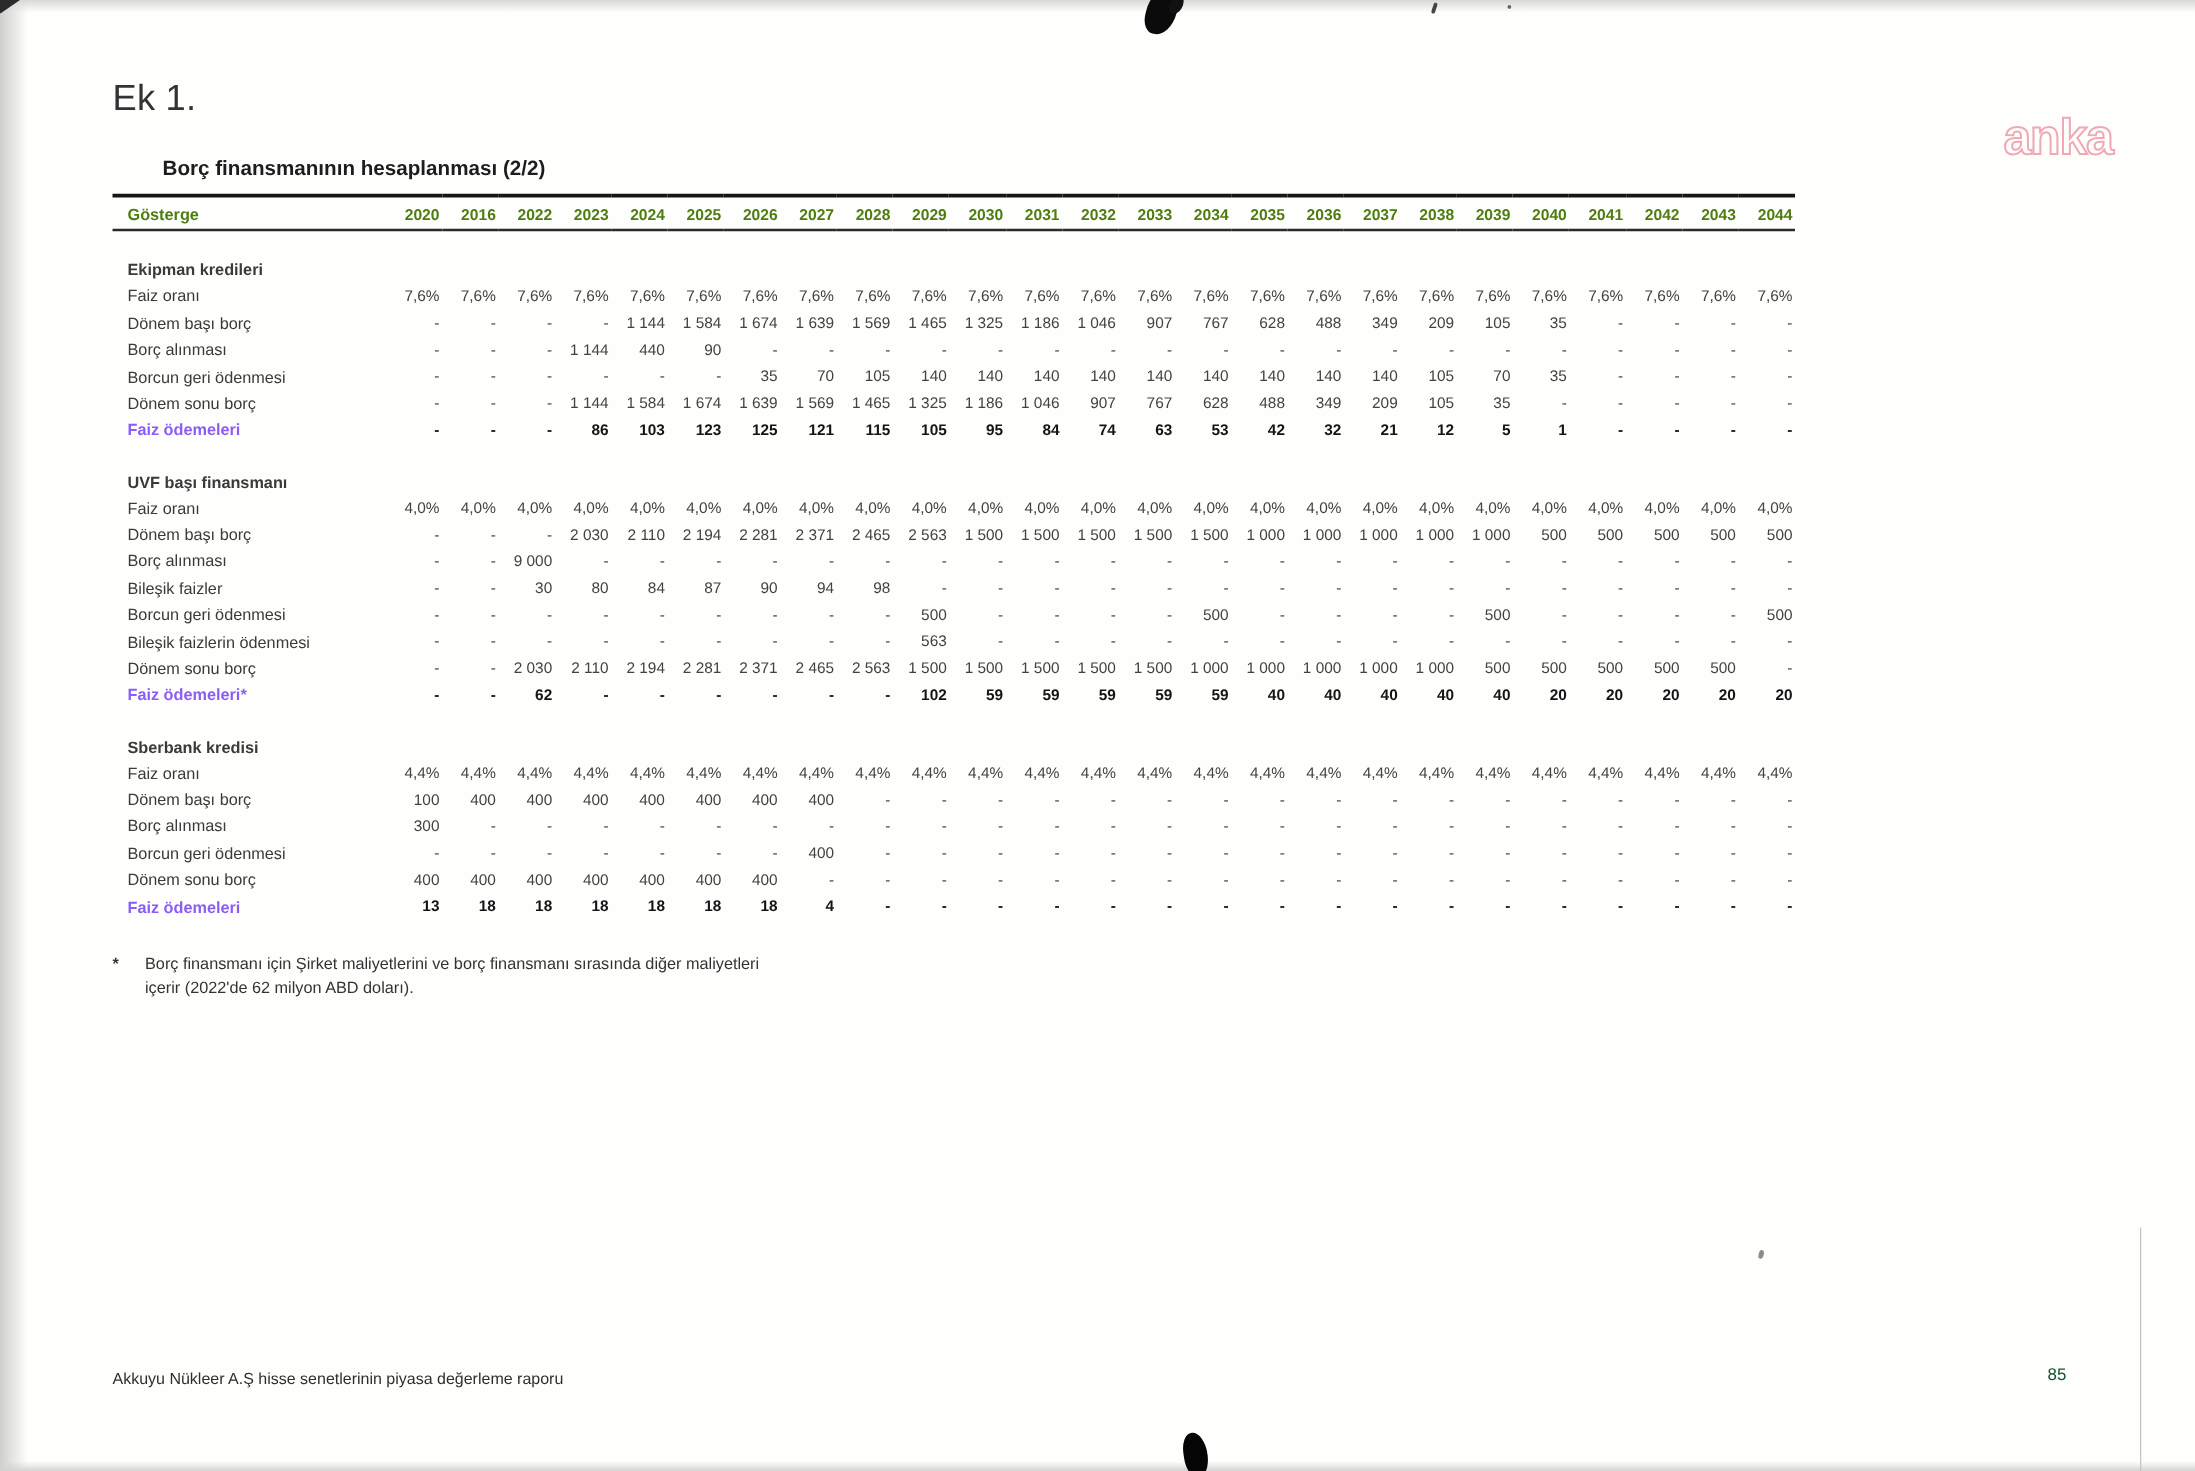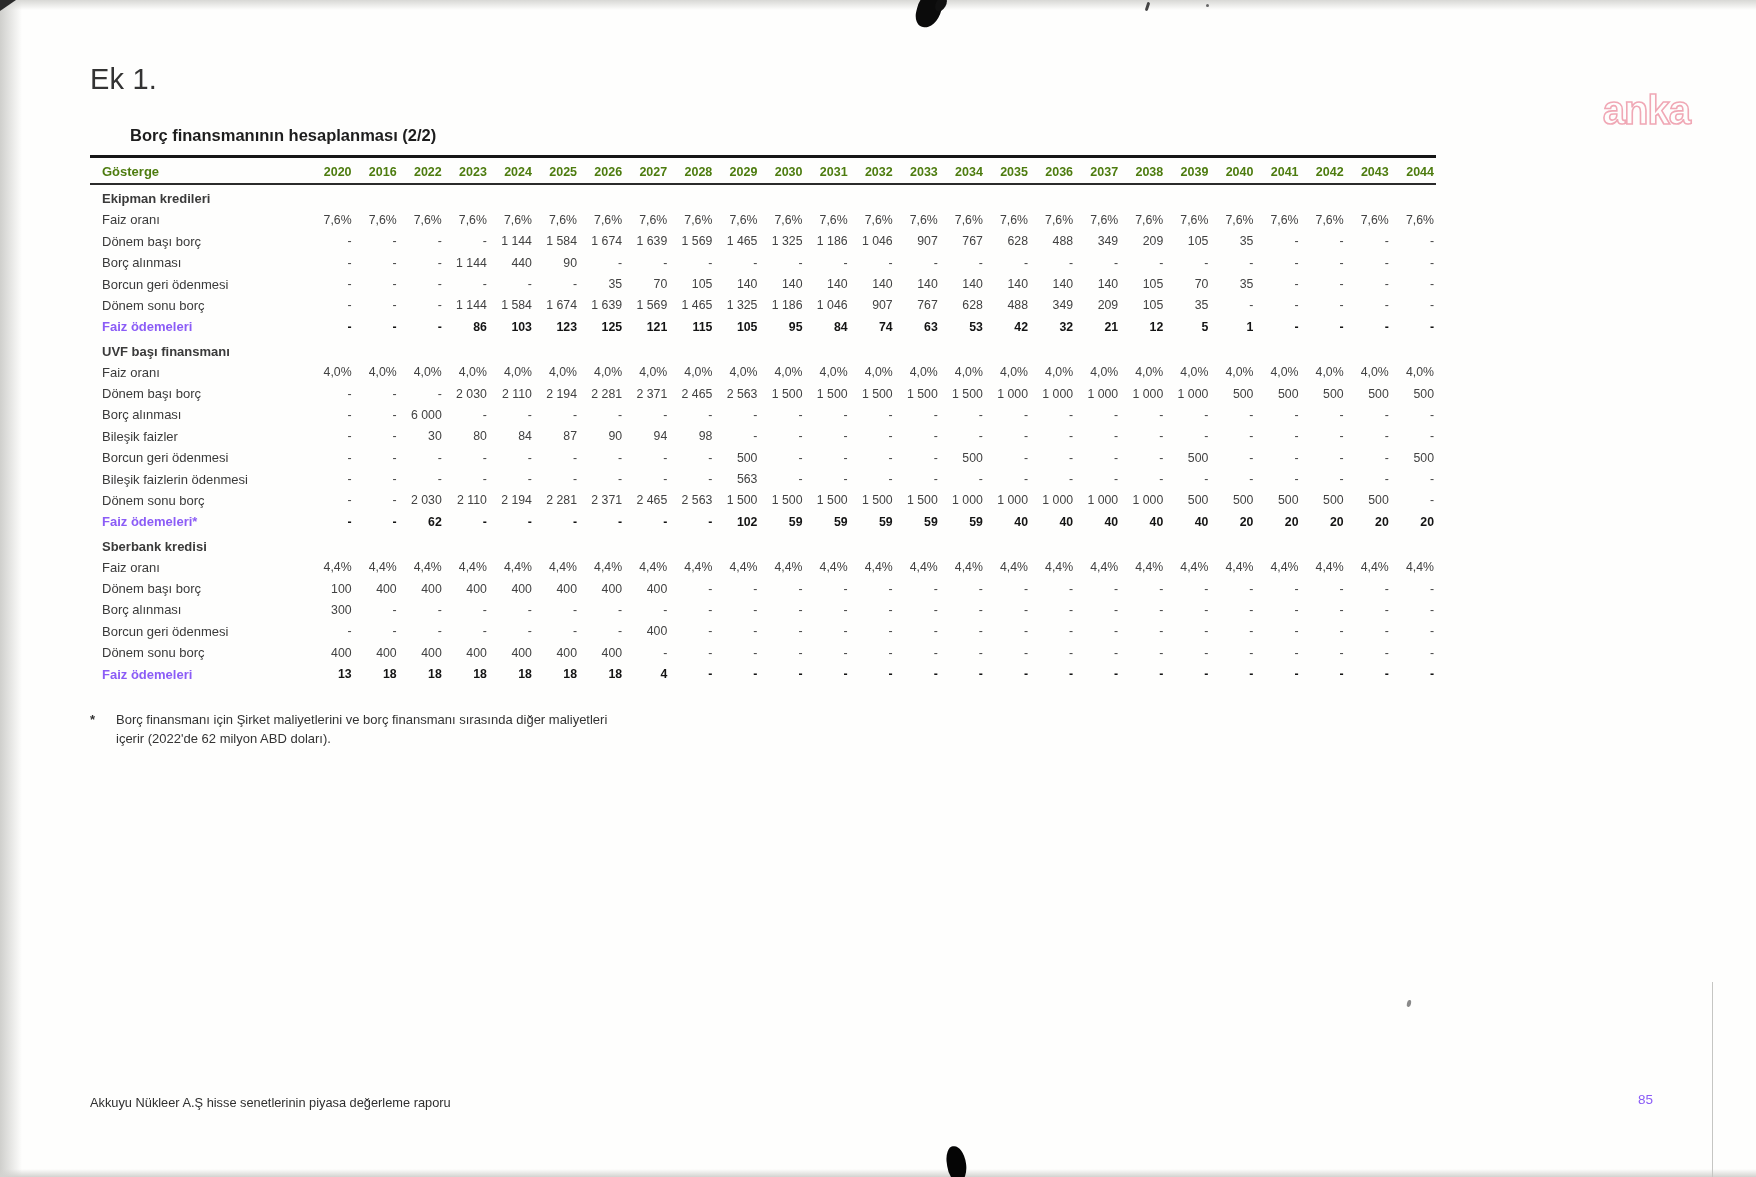--- a/index.html
+++ b/index.html
@@ -37,30 +37,30 @@
   table.fin th{
     font-size:12.5px;font-weight:bold;color:#4d7c0f;
     padding:6px 2px 4px 2px;text-align:right;white-space:nowrap;
   }
   table.fin th.lbl{text-align:left;padding-left:12px;font-size:13px;}
   table.fin td{
     font-size:12.3px;color:#424242;padding:3.2px 2px;text-align:right;
     white-space:nowrap;overflow:hidden;
   }
   table.fin td.lbl{text-align:left;padding-left:12px;font-size:13px;color:#3a3a3a;}
-  tr.section td{font-weight:bold;color:#151515;font-size:13px;padding-top:6px;padding-bottom:3px;}
+  tr.section td{font-weight:bold;color:#151515;font-size:13px;padding-top:23px;padding-bottom:3px;}
   tr.boldrow td{font-weight:bold;color:#141414;}
   tr.boldrow td.lbl{font-weight:bold;color:#8b5cf6;}
   td.fade1{color:#5c5c5c;}
   td.fade2{color:#7f7f7f;}
 
   .footnote{margin-top:26px;display:flex;font-size:13px;color:#333;line-height:1.45;}
   .footnote .star{width:26px;font-weight:bold;}
   .footer-line{position:absolute;left:90px;top:1095px;font-size:12.8px;color:#2f2f2f;}
-  .page-number{position:absolute;left:1638px;top:1092px;font-size:13.5px;color:#8b5cf6;}
+  .page-number{position:absolute;left:1638px;top:1092px;font-size:13.5px;color:#14532d;}
 
   
   .blob-top{position:absolute;left:917px;top:-8px;width:24px;height:36px;background:#0b0b0b;
     border-radius:55% 45% 60% 40%;transform:rotate(14deg);}
   .blob-top-tail{position:absolute;left:936px;top:-4px;width:10px;height:16px;background:#111;
     border-radius:0 60% 60% 60%;transform:rotate(30deg);}
   .blob-bottom{position:absolute;left:947px;top:1146px;width:19px;height:36px;background:#050505;
     border-radius:45% 55% 50% 50%;transform:rotate(-8deg);}
   .corner-tl{position:absolute;left:0;top:0;width:16px;height:11px;background:#2a2a2a;
     clip-path:polygon(0 0,100% 0,0 100%);}
@@ -383,21 +383,21 @@
           <td class="fade2">500</td>
           <td class="fade2">500</td>
           <td class="fade2">500</td>
           <td class="fade2">500</td>
           <td class="fade2">500</td>
         </tr>
         <tr>
           <td class="lbl">Borç alınması</td>
           <td>-</td>
           <td>-</td>
-          <td>6 000</td>
+          <td>9 000</td>
           <td>-</td>
           <td>-</td>
           <td>-</td>
           <td>-</td>
           <td>-</td>
           <td>-</td>
           <td>-</td>
           <td>-</td>
           <td>-</td>
           <td>-</td>

